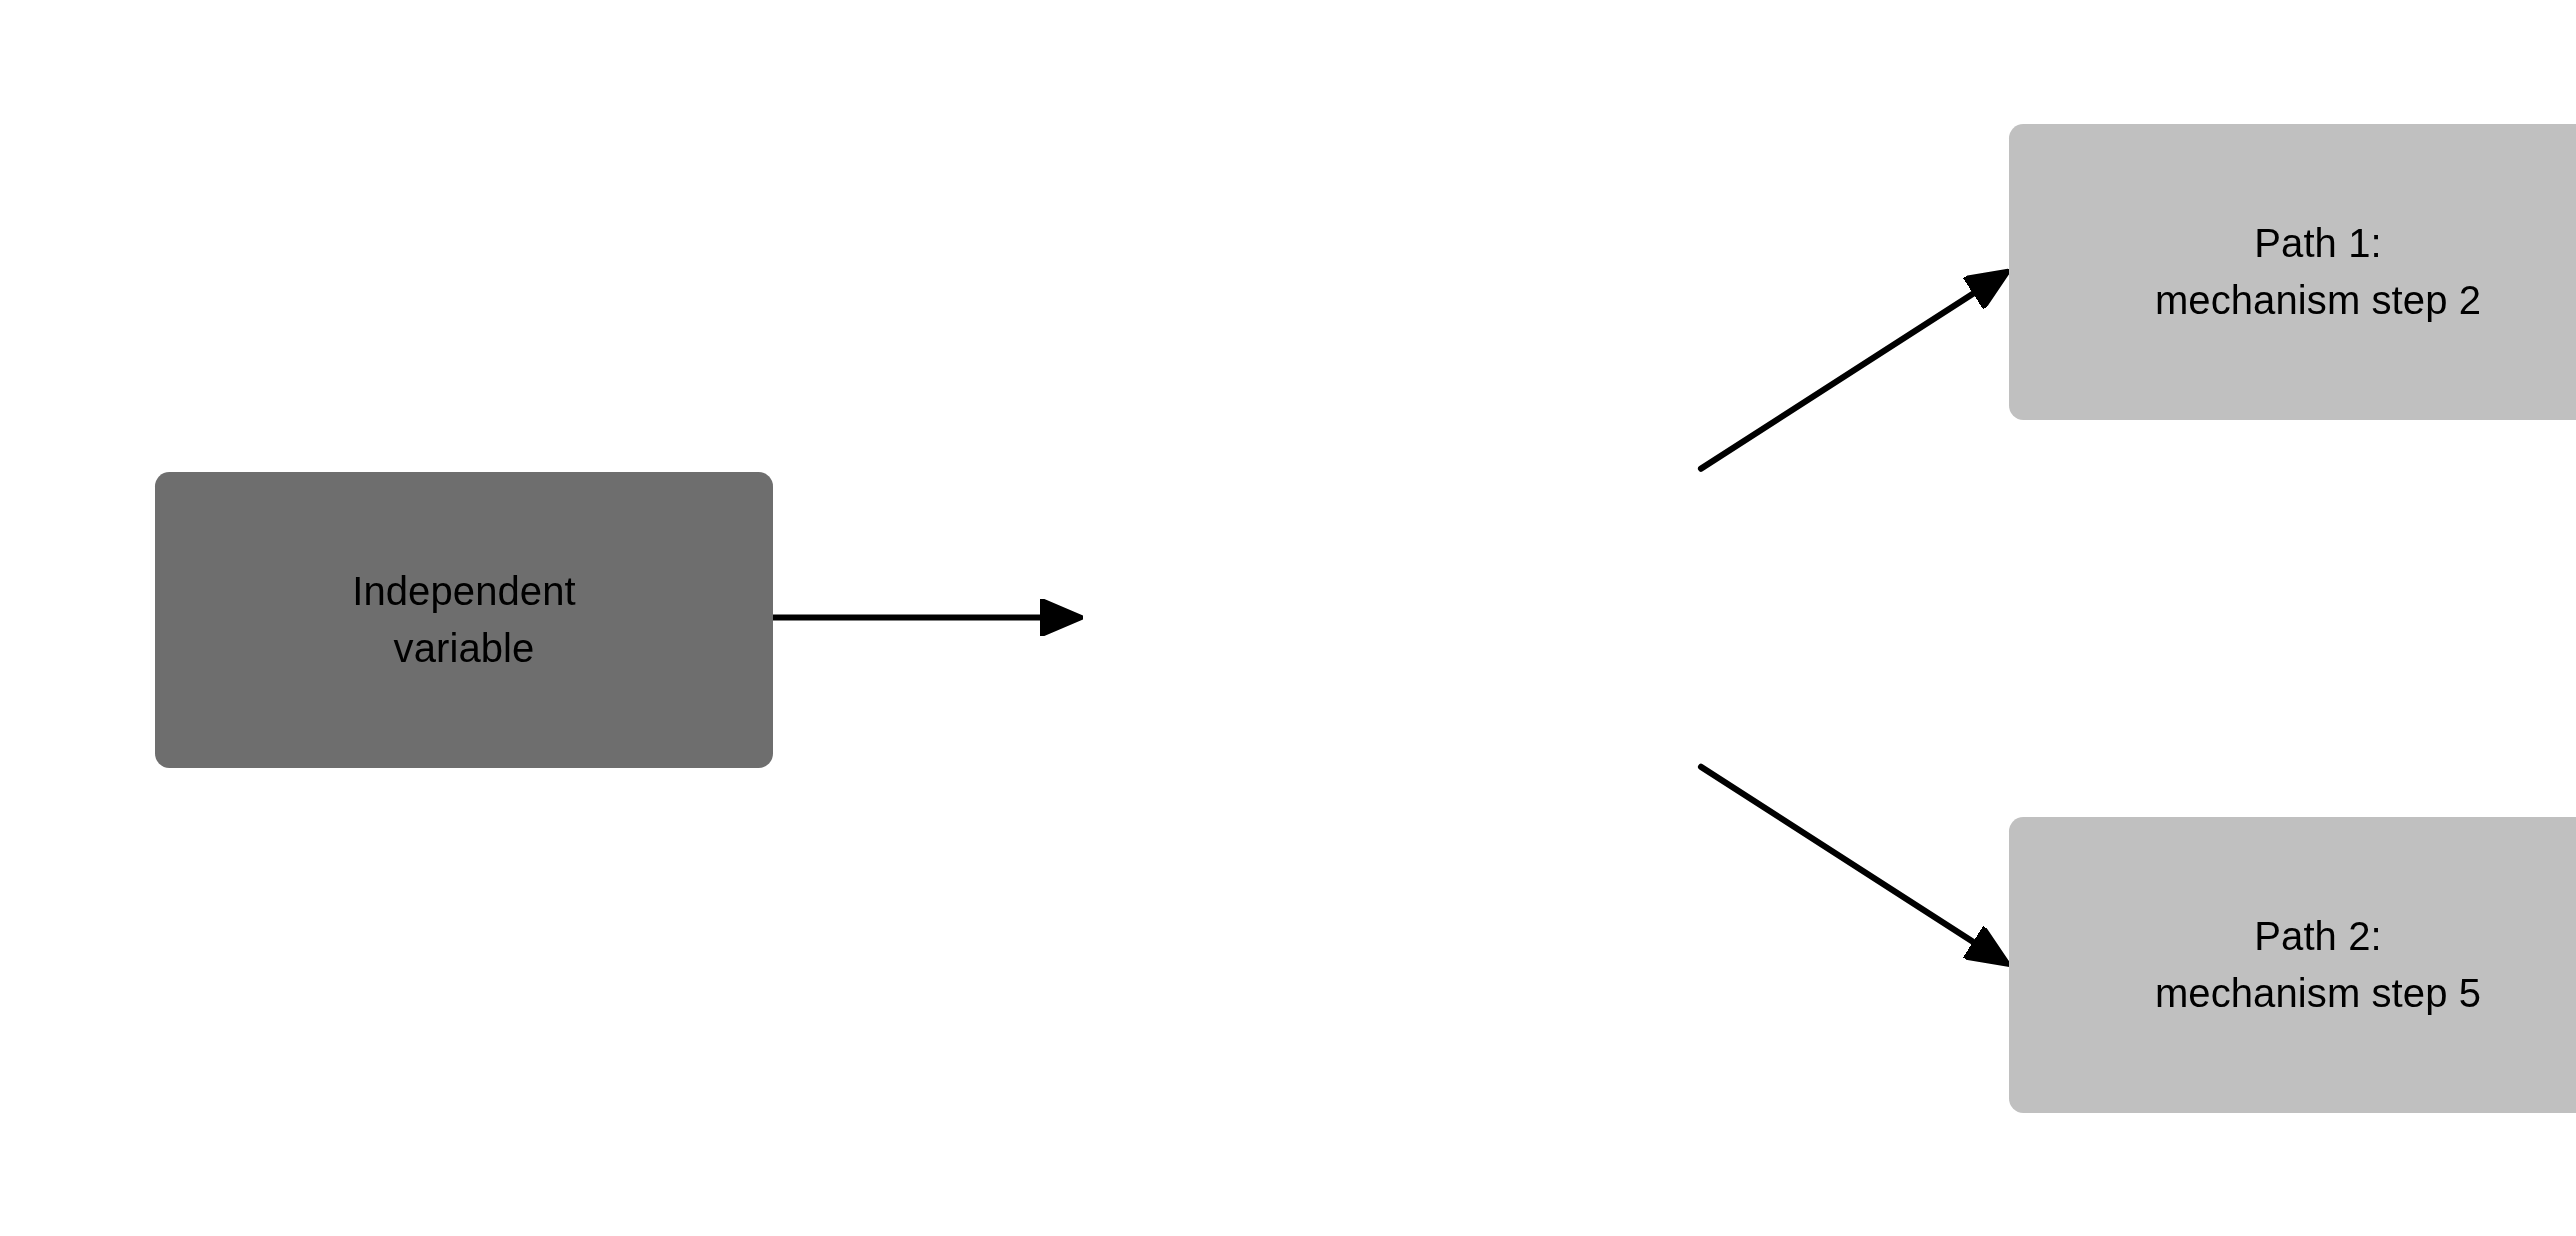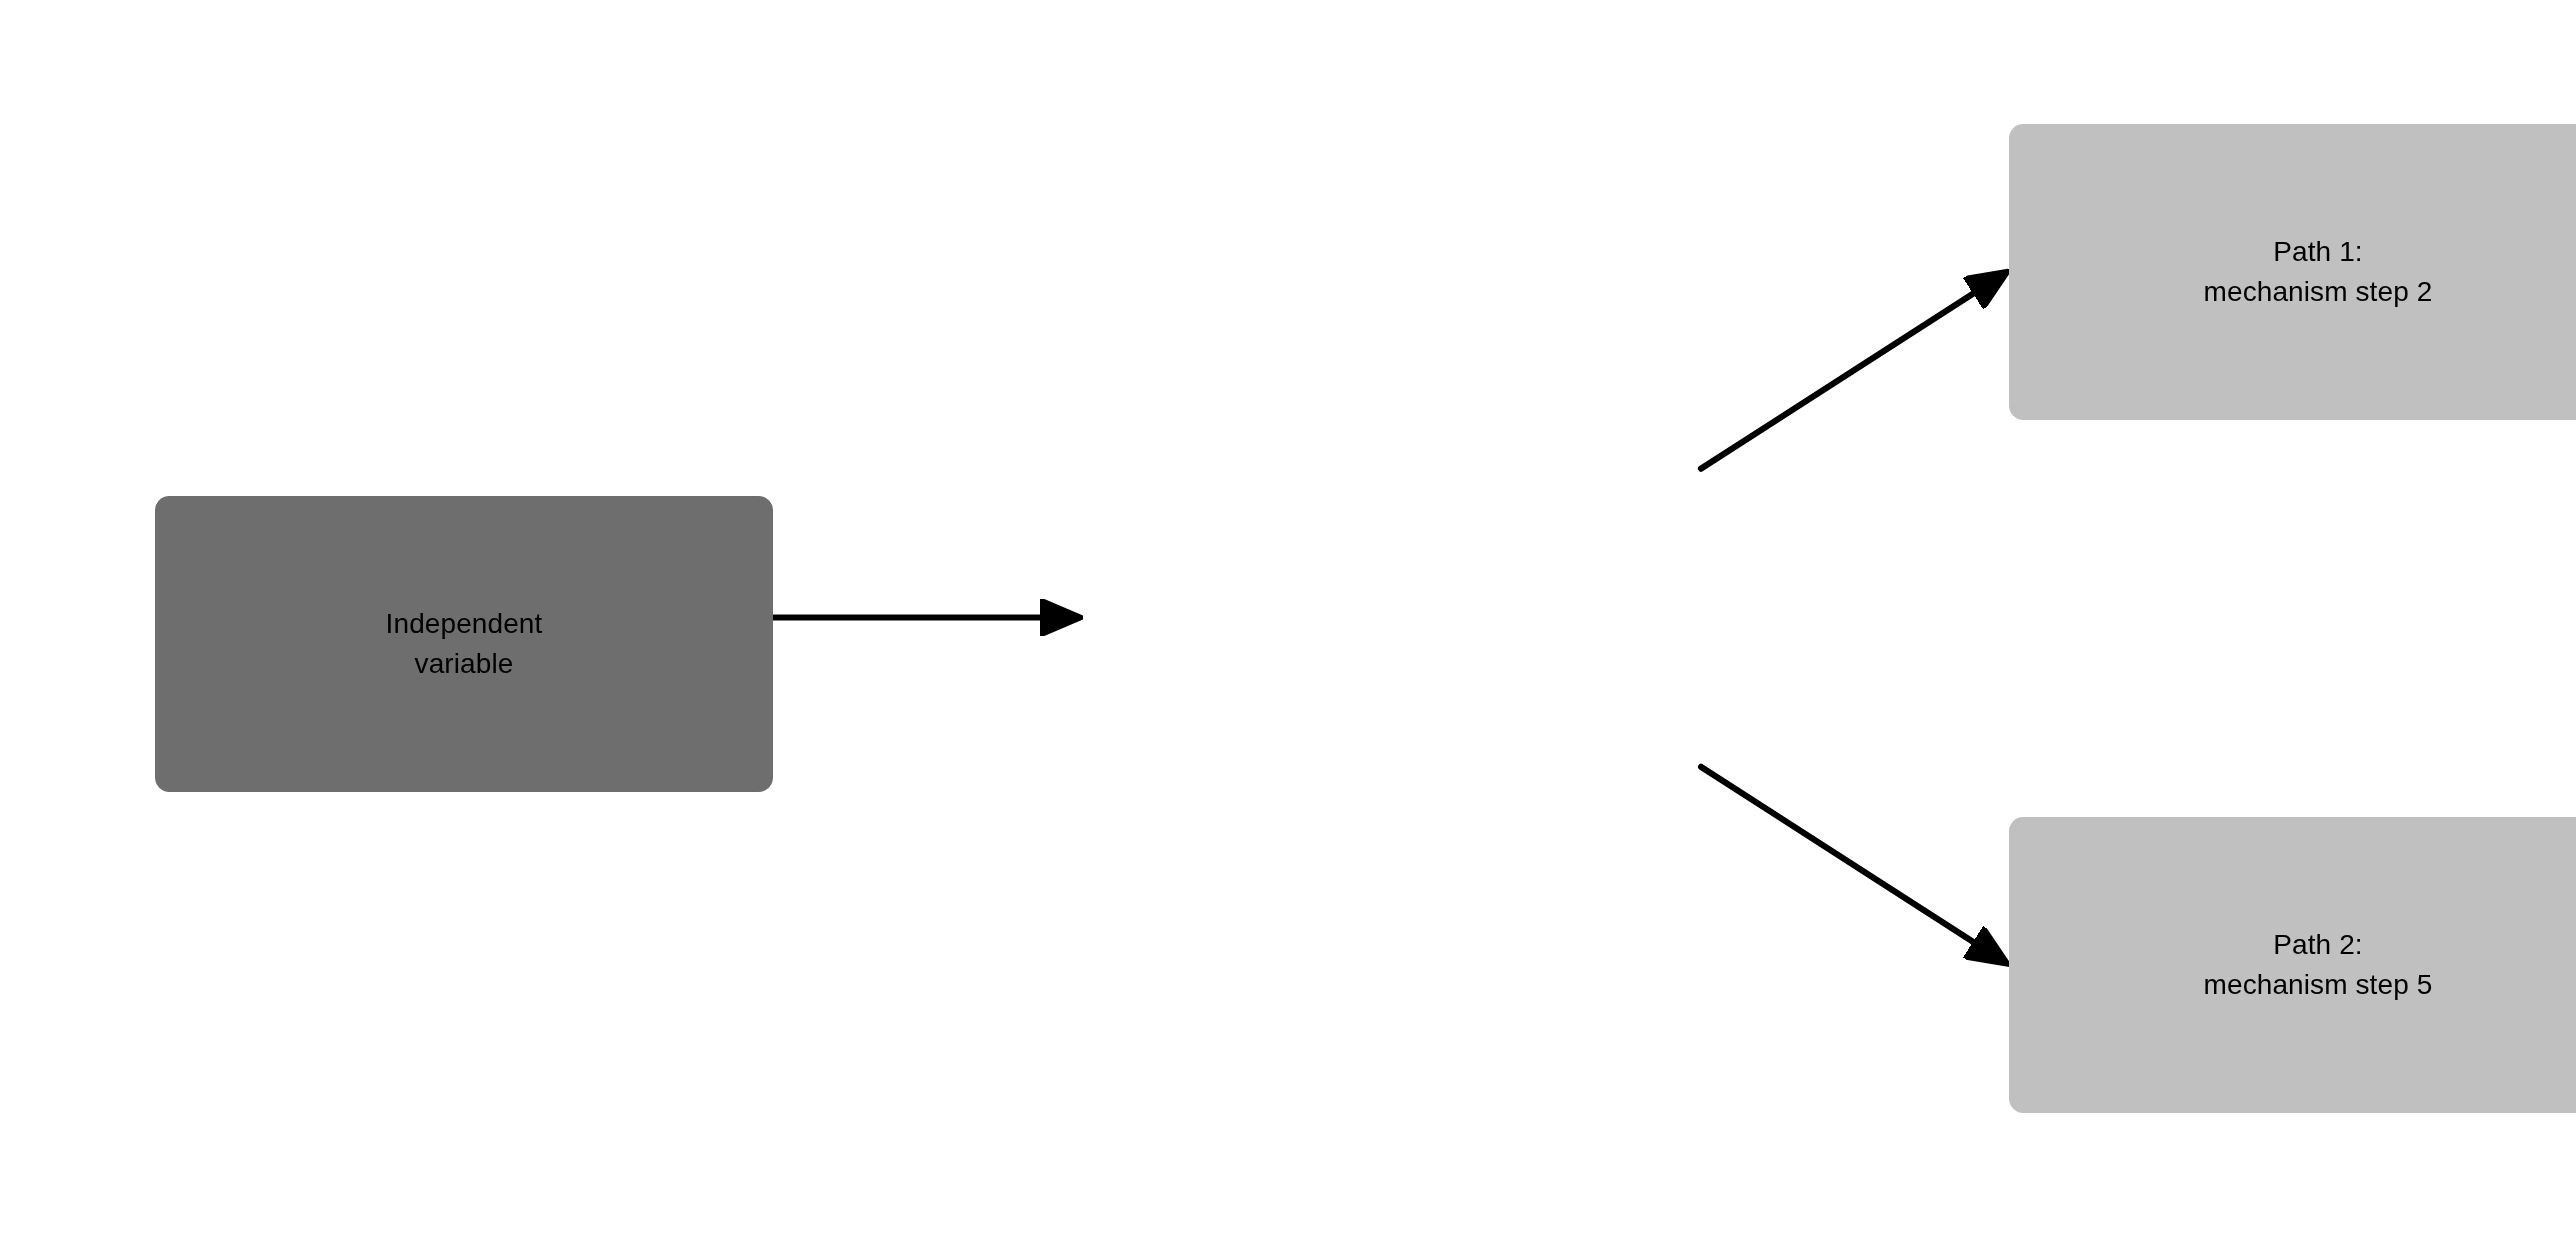--- a/index.html
+++ b/index.html
@@ -34,21 +34,21 @@
     border-radius: 14.4px;
     display: flex;
     align-items: center;
     justify-content: center;
     text-align: center;
   }
   .node-label {
     display: block;
     white-space: pre-line;
     color: #000000;
-    font-size: 28px;
+    font-size: 40px;
     line-height: 1.42;
     letter-spacing: 0.1px;
     font-weight: 400;
     padding: 0 20.6px;
   }
   .node.variable { background: #6E6E6E; }
   .node.mechanism { background: #C0C0C0; }
 </style>
 </head>
 <body>
@@ -66,21 +66,21 @@
 
     <line x1="3302" y1="910" x2="3893" y2="530" stroke="#000000" stroke-width="12" stroke-linecap="round" marker-end="url(#arrowhead)"></line>
 
     <line x1="3302" y1="1489" x2="3893" y2="1869" stroke="#000000" stroke-width="12" stroke-linecap="round" marker-end="url(#arrowhead)"></line>
 
     <line x1="5098" y1="530" x2="5693" y2="910" stroke="#000000" stroke-width="12" stroke-linecap="round" marker-end="url(#arrowhead)"></line>
 
     <line x1="5098" y1="1869" x2="5693" y2="1489" stroke="#000000" stroke-width="12" stroke-linecap="round" marker-end="url(#arrowhead)"></line>
   </svg>
 
-  <div class="node variable" style="left:155px; top:496px; width:618px; height:296px;">
+  <div class="node variable" style="left:155px; top:472px; width:618px; height:296px;">
     <span class="node-label">Independent
 variable</span>
   </div>
 
 
   <div class="node mechanism" style="left:2009px; top:124px; width:618px; height:296px;">
     <span class="node-label">Path 1:
 mechanism step 2</span>
   </div>
 

